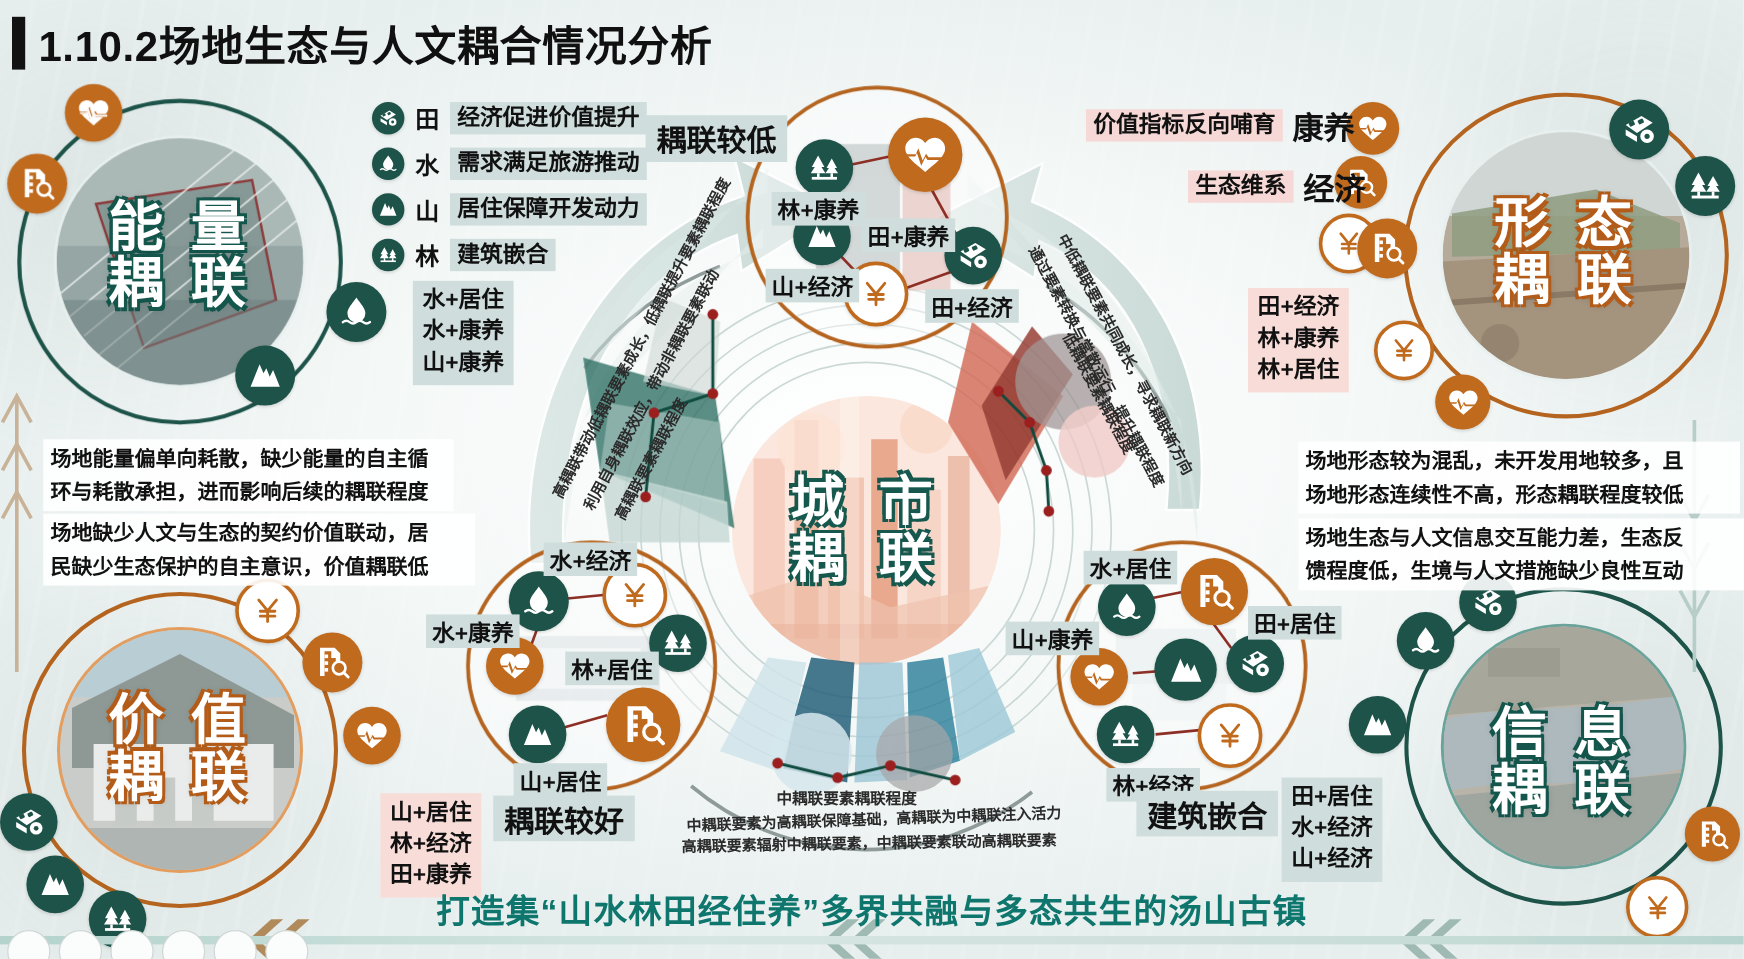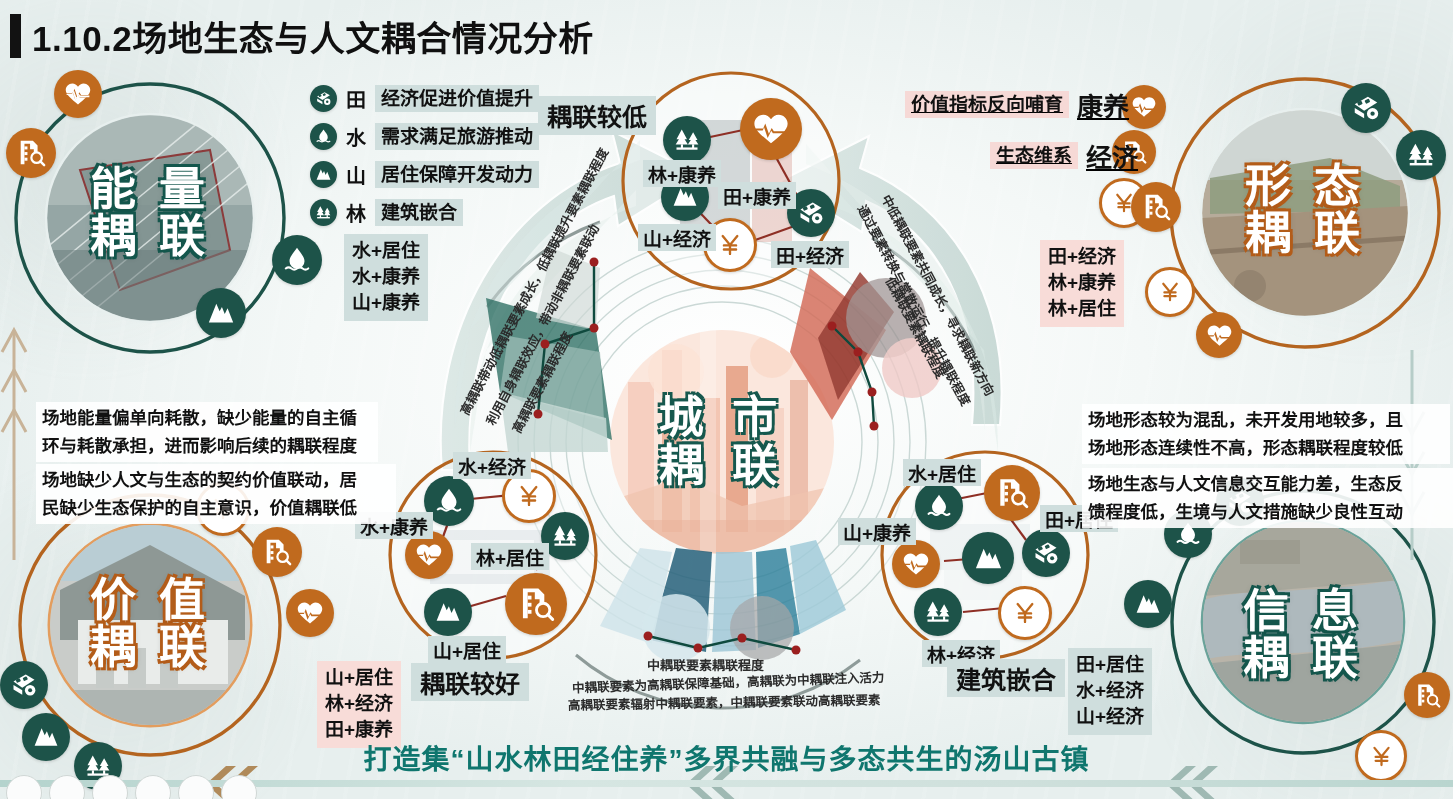--- a/index.html
+++ b/index.html
@@ -40,21 +40,21 @@
         background:#cfdedd;line-height:1.32;}
   .chip-pink{background:#f6d9d6;}
   .chip-stack{display:inline-block;padding:4px 8px;font-size:19px;font-weight:700;color:#111;
         line-height:1.38;text-align:left;background:#cfdedd;}
   .chip-stack.pink{background:#f8dcd8;}
   .lbl{font-size:19px;font-weight:700;color:#111;background:#cfdedd;padding:0 5px;white-space:nowrap;}
   .lbl-plain{font-size:26px;font-weight:700;color:#111;white-space:nowrap;}
   .stage-name{font-size:25px;font-weight:700;color:#111;background:#cfdedd;padding:1px 9px;white-space:nowrap;}
 
   .para{font-size:17.5px;font-weight:700;color:#111;line-height:1.6;background:rgba(255,255,255,.9);
-        padding:2px 6px;margin-top:36px;}
+        padding:2px 6px;}
 
   
   .bignode{position:absolute;}
   .bignode .caption{position:absolute;text-align:center;color:#fff;font-weight:700;
      font-size:46px;line-height:1.02;letter-spacing:5px;
      text-shadow:-2.6px -2.6px 0 #14564c,2.6px -2.6px 0 #14564c,-2.6px 2.6px 0 #14564c,2.6px 2.6px 0 #14564c,0 0 7px rgba(0,0,0,.25);}
   .bignode .caption.warm{text-shadow:-2.6px -2.6px 0 #b35c19,2.6px -2.6px 0 #b35c19,-2.6px 2.6px 0 #b35c19,2.6px 2.6px 0 #b35c19,0 0 7px rgba(0,0,0,.22);}
 
   
   .ibadge{position:absolute;border-radius:50%;display:flex;align-items:center;justify-content:center;
@@ -718,21 +718,21 @@
             <rect x="9" y="21" width="2.4" height="5" fill="#fff"></rect>
             <rect x="21.8" y="21" width="2.4" height="5" fill="#fff"></rect>
             <rect x="4" y="24.5" width="24" height="2.6" fill="#fff"></rect>
           </svg>
       </span>
       <span style="font-size:20px;font-weight:700;color:#111;">林</span>
       <span class="chip">建筑嵌合</span>
     </div>
   </div>
 
-  <div class="abs" style="left:905px;top:86px;z-index:50;text-decoration:underline;">
+  <div class="abs" style="left:905px;top:86px;z-index:50;">
     <div style="display:flex;align-items:center;gap:8px;margin-bottom:14px;">
       <span class="chip chip-pink">价值指标反向哺育</span>
       <span class="lbl-plain">康养</span>
     </div>
     <div style="display:flex;align-items:center;gap:8px;margin-left:85px;">
       <span class="chip chip-pink">生态维系</span>
       <span class="lbl-plain">经济</span>
     </div>
   </div>
 

